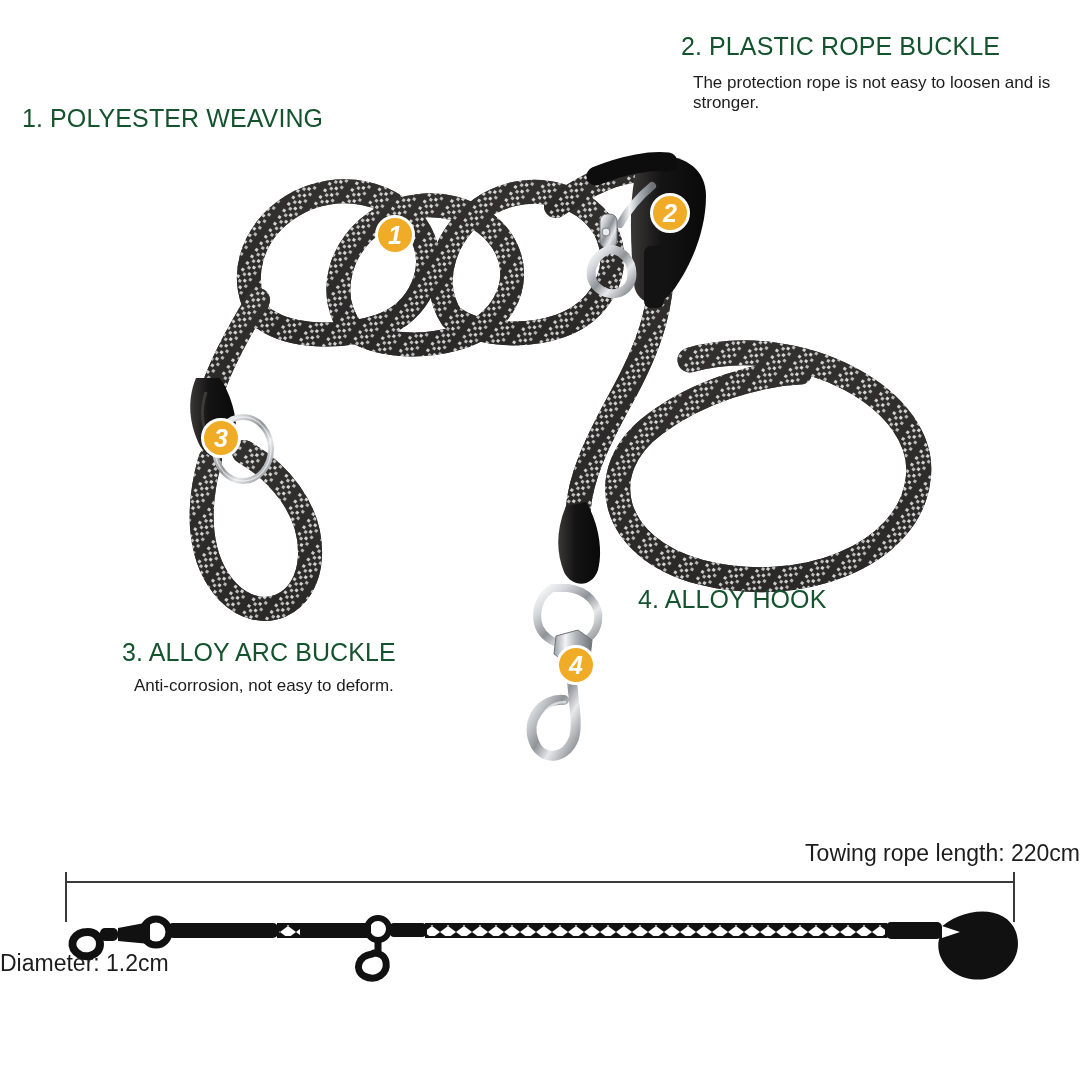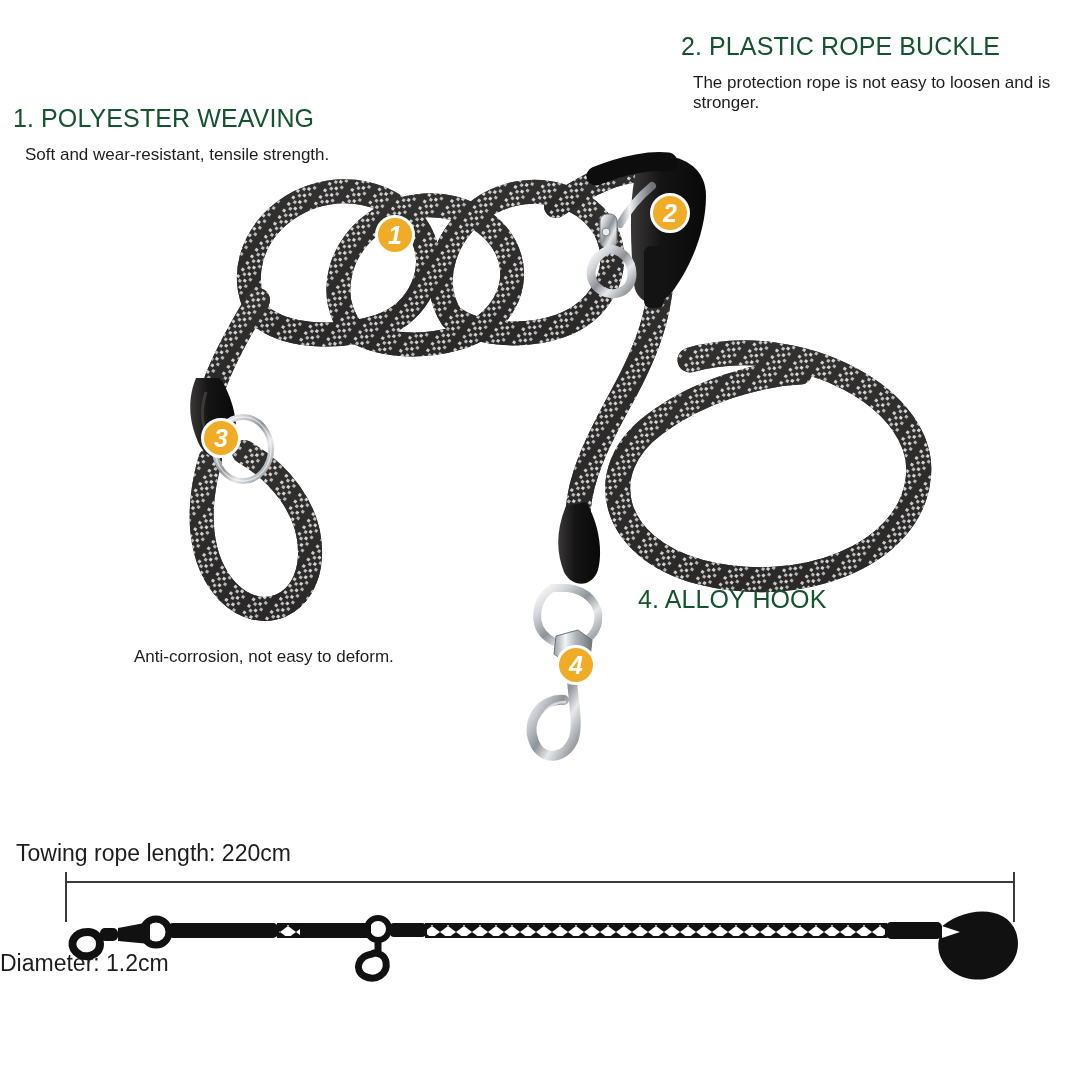--- a/index.html
+++ b/index.html
@@ -35,21 +35,21 @@
     white-space: nowrap;
   }
   .feature .f-desc {
     font-size: 17px;
     font-weight: 400;
     color: #1d1d1d;
     margin: 12px;
     line-height: 1.18;
   }
 
-  #feature-1 { left: 13px;  top: 104px; }
+  #feature-1 { left: 22px;  top: 104px; }
   #feature-2 { left: 681px; top: 32px;  }
   #feature-2 .f-desc { width: 400px; }
   #feature-3 { left: 122px; top: 638px; }
   #feature-3 .f-desc { margin-top: 9px; }
   #feature-4 { left: 638px; top: 585px; }
   #feature-4 .f-desc { margin-top: 8px; }
 
   
   .badge {
     position: absolute;
@@ -73,21 +73,21 @@
   #badge-4 { left: 556px; top: 645px; }
 
   
   .dim-label {
     position: absolute;
     font-size: 23px;
     font-weight: 400;
     color: #1d1d1d;
     white-space: nowrap;
   }
-  #label-length { left: 16px; right: 0; top: 840px; text-align: left; }
+  #label-length { left: 16px; right: 0; top: 840px; text-align: right; }
   #label-diameter { left: 0; right: 0; top: 950px; text-align: left; }
 
   svg { display: block; }
 </style>
 </head>
 <body>
 
 <div class="stage">
 
   <svg width="1080" height="1080" viewBox="0 0 1080 1080" style="position:absolute;left:0;top:0;">
@@ -227,29 +227,29 @@
 
       <path d="M572 680 C 574 706, 578 724, 574 738
                C 566 760, 542 762, 534 742
                C 525 720, 542 698, 564 700" fill="none" stroke="url(#chrome)" stroke-width="10" stroke-linecap="round"></path>
       <path d="M566 702 C 548 702, 538 716, 542 730" fill="none" stroke="#ffffff" stroke-width="2.5" opacity="0.6"></path>
     </g>
   </svg>
 
   <div class="feature" id="feature-1">
     <h2 class="f-title">1. POLYESTER WEAVING</h2>
-    <p class="f-desc">Soft and wear-resistant, tensile strength.</p>
   </div>
 
   <div class="feature" id="feature-2">
     <h2 class="f-title">2. PLASTIC ROPE BUCKLE</h2>
     <p class="f-desc">The protection rope is not easy to loosen and is stronger.</p>
   </div>
 
   <div class="feature" id="feature-3">
+    <h2 class="f-title">3. ALLOY ARC BUCKLE</h2>
     <p class="f-desc">Anti-corrosion, not easy to deform.</p>
   </div>
 
   <div class="feature" id="feature-4">
     <h2 class="f-title">4. ALLOY HOOK</h2>
   </div>
 
   <div class="badge" id="badge-1">1</div>
   <div class="badge" id="badge-2">2</div>
   <div class="badge" id="badge-3">3</div>

